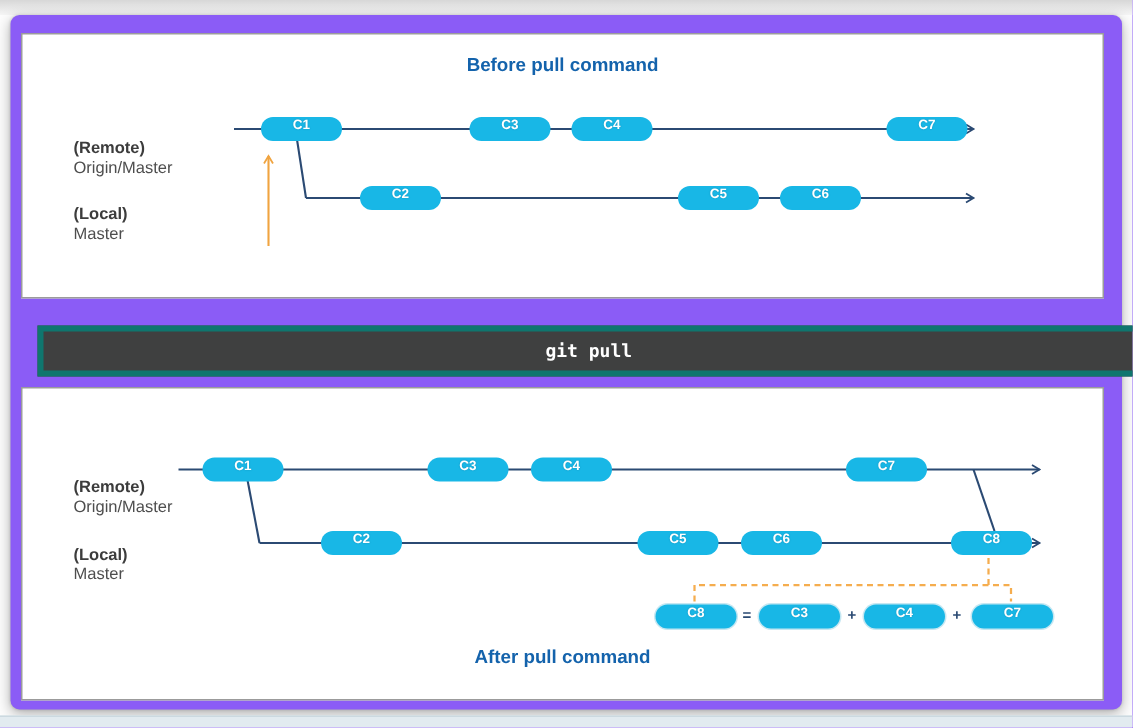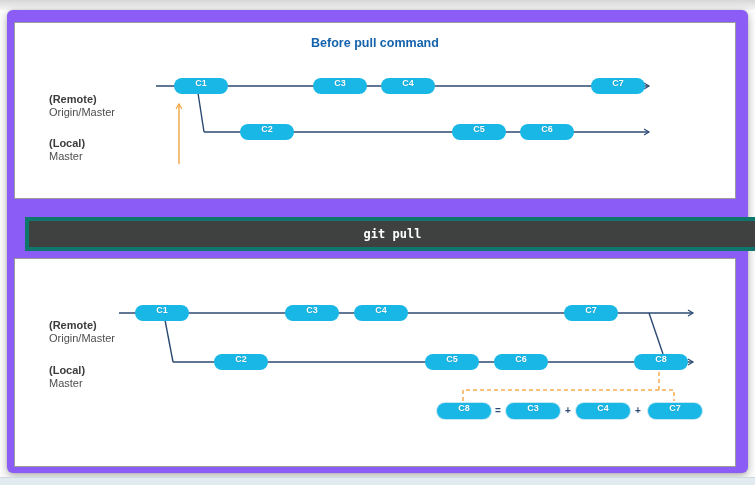--- a/index.html
+++ b/index.html
@@ -99,20 +99,21 @@
         <span>C6</span>
       </div>
 
   </section>
 
   <div class="command-bar">
     <span>git pull</span>
   </div>
 
   <section class="panel panel-after">
+    <h2 class="panel-title">After pull command</h2>
 
     <div class="branch-label" style="top:44px;">
       <div class="bl-bold">(Remote)</div>
       <div class="bl-sub">Origin/Master</div>
     </div>
     <div class="branch-label" style="top:89px;">
       <div class="bl-bold">(Local)</div>
       <div class="bl-sub">Master</div>
     </div>
 

